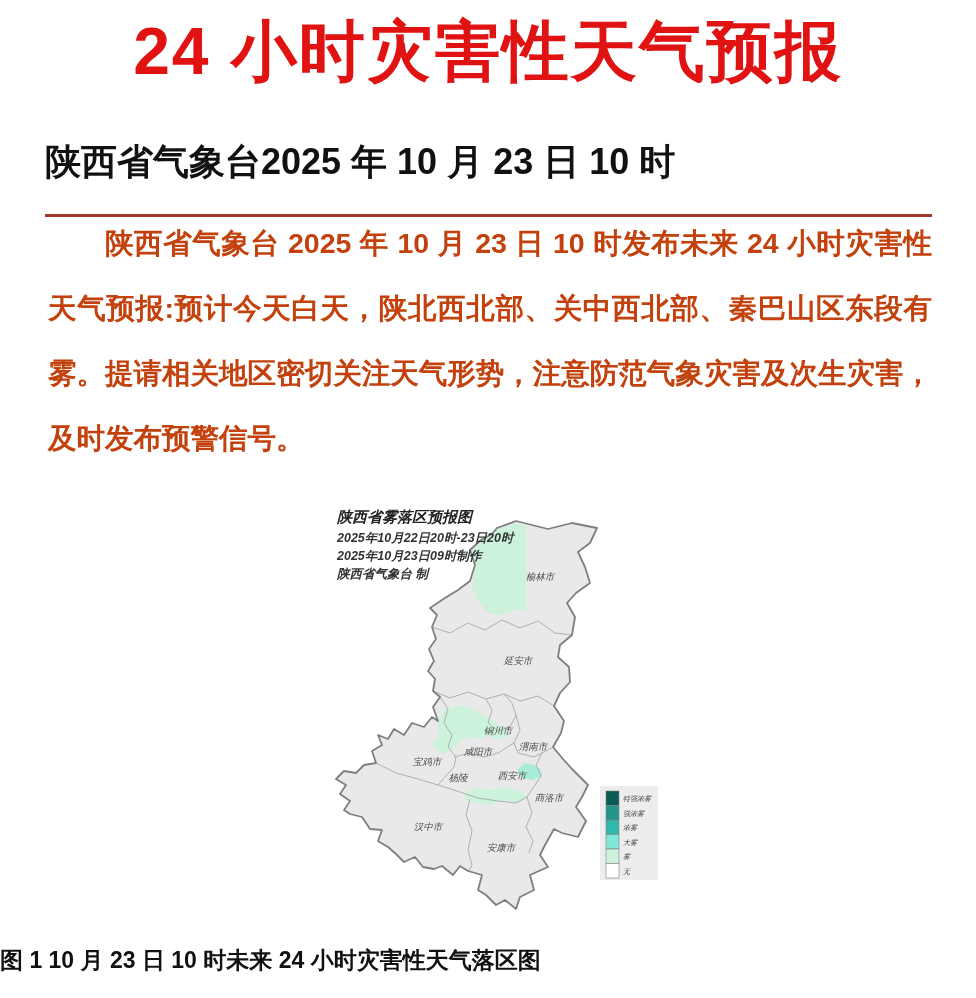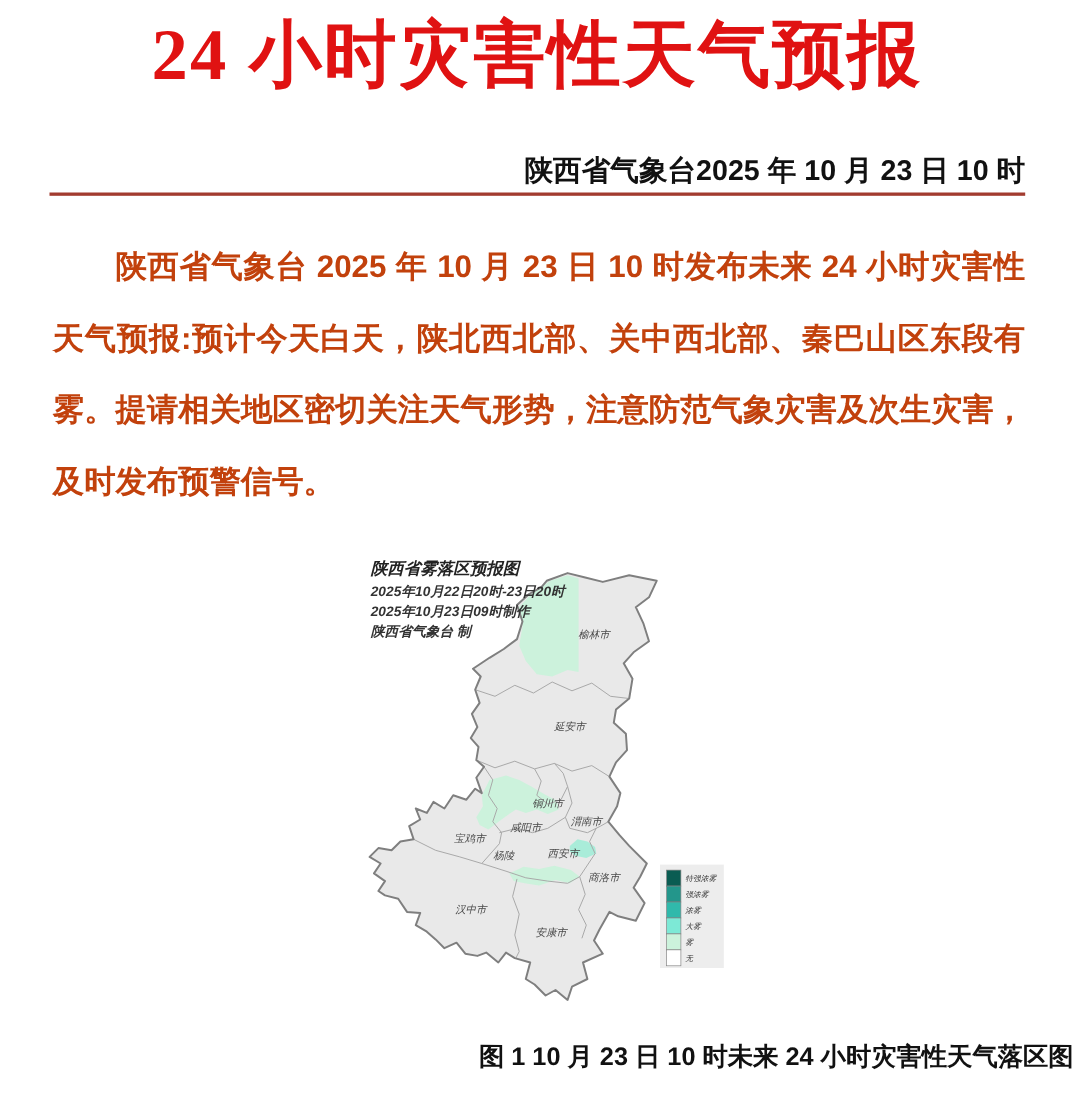--- a/index.html
+++ b/index.html
@@ -3,37 +3,37 @@
 <meta charset="utf-8">
 <style>
   html,body{margin:0;padding:0;background:#fff;}
   #page{
     position:relative;width:976px;height:998px;background:#ffffff;
     font-family:"Liberation Sans",sans-serif;color:#111;overflow:hidden;
   }
   .doc-title{
     position:absolute;top:0;left:0;width:100%;text-align:center;
     font-size:66px;font-weight:800;letter-spacing:2px;color:#e01212;
-    line-height:102px;white-space:nowrap;font-family:Liberation Serif, serif;
+    line-height:102px;white-space:nowrap;
   }
   .issuer-bar{
     position:absolute;top:138px;left:45px;width:887px;
-    display:flex;justify-content:flex-end;align-items:baseline;
-    font-size:26px;font-weight:700;color:#111;
-    padding-bottom:2px;border-bottom:3px solid #a23b2f;white-space:nowrap;
+    display:flex;justify-content:flex-start;align-items:baseline;
+    font-size:36px;font-weight:700;color:#111;
+    padding-bottom:27px;border-bottom:3px solid #a23b2f;white-space:nowrap;
   }
   .issuer-group{display:inline-flex;gap:14px;}
   .forecast-text{
     position:absolute;top:211px;left:48px;width:884px;
     font-size:28.5px;line-height:65px;font-weight:700;color:#c2410c;
     text-align:justify;text-indent:2em;
   }
   .map-wrap{position:absolute;left:320px;top:495px;width:370px;height:440px;font-style:italic;}
   .caption{
-    position:absolute;top:945px;left:0;width:100%;text-align:right;
+    position:absolute;top:945px;left:0;width:100%;text-align:left;
     font-size:23px;font-weight:700;color:#111;white-space:nowrap;
   }
   svg text{font-family:"Liberation Sans",sans-serif;}
   .map-title-text{font-size:15px;font-weight:700;fill:#222;}
   .map-sub-text{font-size:12.5px;font-weight:600;fill:#333;}
   .city-label{font-size:9.5px;fill:#4a4a4a;text-anchor:middle;}
   .legend-label{font-size:7px;fill:#333;}
 </style>
 </head>
 <body>

